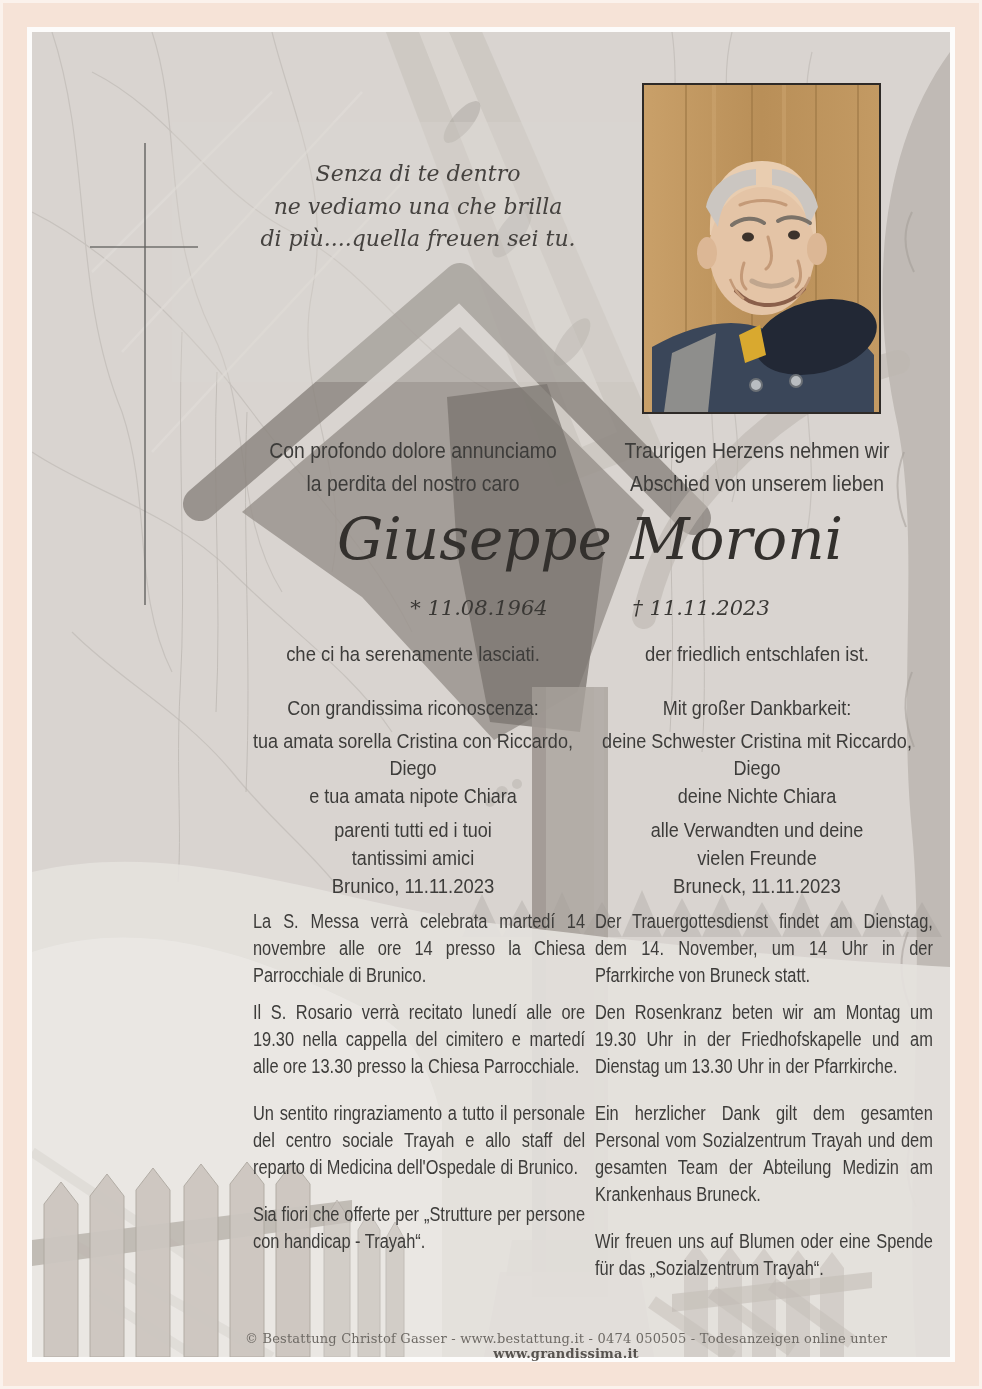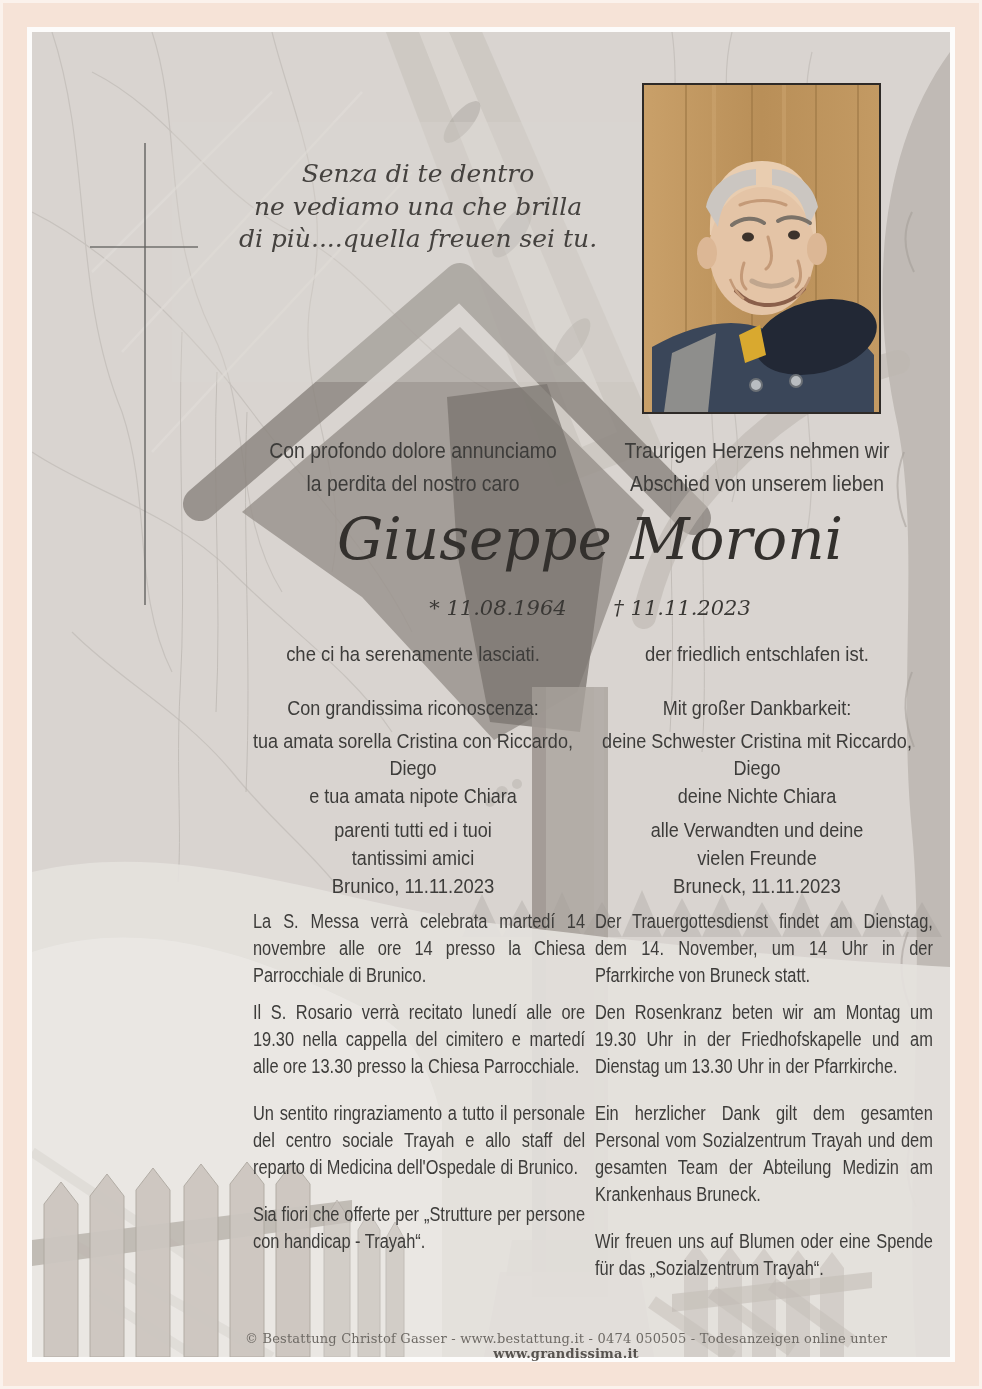--- a/index.html
+++ b/index.html
@@ -12,24 +12,24 @@
   }
   .inner{
     position:absolute;left:27px;top:27px;right:27px;bottom:27px;
     border:5px solid #fdfcfb;background:#d8d3cf;overflow:hidden;
   }
   .inner svg.scene{position:absolute;left:0;top:0;width:100%;height:100%;display:block;}
   .content{position:absolute;inset:0;}
   .abs{position:absolute;}
   .centered{text-align:center;}
   .script{font-family:"DejaVu Serif",serif;font-style:italic;color:#3a3835;}
-  .poem{left:128px;top:158px;width:580px;font-size:25px;line-height:32.5px;color:#45423f;}
+  .poem{left:128px;top:158px;width:580px;font-size:22px;line-height:32.5px;color:#45423f;}
   .deceased{left:250px;top:506px;width:680px;font-size:58px;line-height:66px;color:#33302d;}
   .dates{left:250px;top:596px;width:680px;font-size:21px;}
-  .dates span{margin:0 20px;}
+  .dates span{margin:0 39px;}
   .cond{transform:scaleX(.88);transform-origin:50% 0;}
   .condp{transform:scaleX(.82);transform-origin:0 0;}
   .announce{top:434px;width:520px;font-size:22px;line-height:33px;}
   .announce-it{left:153px;} .announce-de{left:497px;}
   .farewell{top:642px;width:520px;font-size:21px;}
   .farewell-it{left:153px;} .farewell-de{left:497px;}
   .thanks{top:694px;width:520px;font-size:20.5px;line-height:27.5px;}
   .thanks-it{left:153px;} .thanks-de{left:497px;}
   .thanks .head{margin-bottom:5px;}
   .thanks .grp2{margin-top:7px;}

